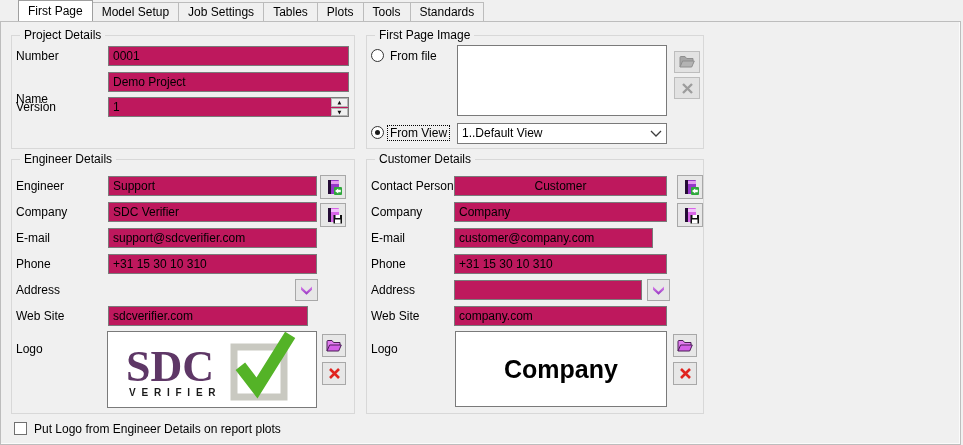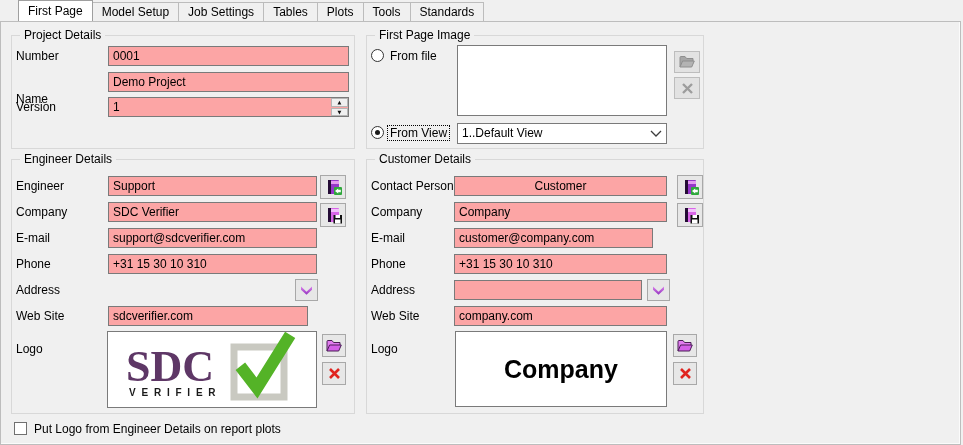--- a/index.html
+++ b/index.html
@@ -11,21 +11,21 @@
   .tab { height:19px; line-height:18px; padding:0 9px; background:#f0f0f0; border:1px solid #bcbcbc; border-bottom:none; margin-right:-1px; white-space:nowrap; }
   .tab.active { height:21px; line-height:20px; background:#fff; border:1px solid #9f9f9f; border-bottom:none; position:relative; z-index:6; }
 
   
   .page { position:absolute; top:21px; left:0; width:961px; height:424px; background:#f0f0f0; border:1px solid #bdbdbd; box-shadow:inset -1px -1px 0 #fbfbfb; }
 
   .group { position:absolute; border:1px solid #d8d8d8; }
   .group-title { position:absolute; top:-8px; left:8px; background:#f0f0f0; padding:0 4px; line-height:14px; white-space:nowrap; }
 
   .lbl { position:absolute; line-height:14px; white-space:nowrap; }
-  .field { position:absolute; height:20px; border:1px solid #7a7a7a; background:#fca5a5; font:12px "Liberation Sans", sans-serif; padding:0 4px; color:#000; }
+  .field { position:absolute; height:20px; border:1px solid #7a7a7a; background:#be185d; font:12px "Liberation Sans", sans-serif; padding:0 4px; color:#000; }
   .field.ro { background:#f0f0f0; }
   .panel { position:absolute; border:1px solid #7a7a7a; background:#fff; }
 
   .btn { position:absolute; display:flex; align-items:center; justify-content:center; background:#e7e7e7; border:1px solid #a8a8a8; cursor:pointer; }
   .btn.disabled { background:#e2e2e2; border-color:#bdbdbd; cursor:default; }
 
   
   .radio { position:absolute; width:13px; height:13px; border-radius:50%; border:1px solid #333; background:#fff; }
   .radio.checked::after { content:""; position:absolute; left:3px; top:3px; width:5px; height:5px; border-radius:50%; background:#1a1a1a; }
   .focus-dotted { border:1px dotted #000; padding:0 2px; }

